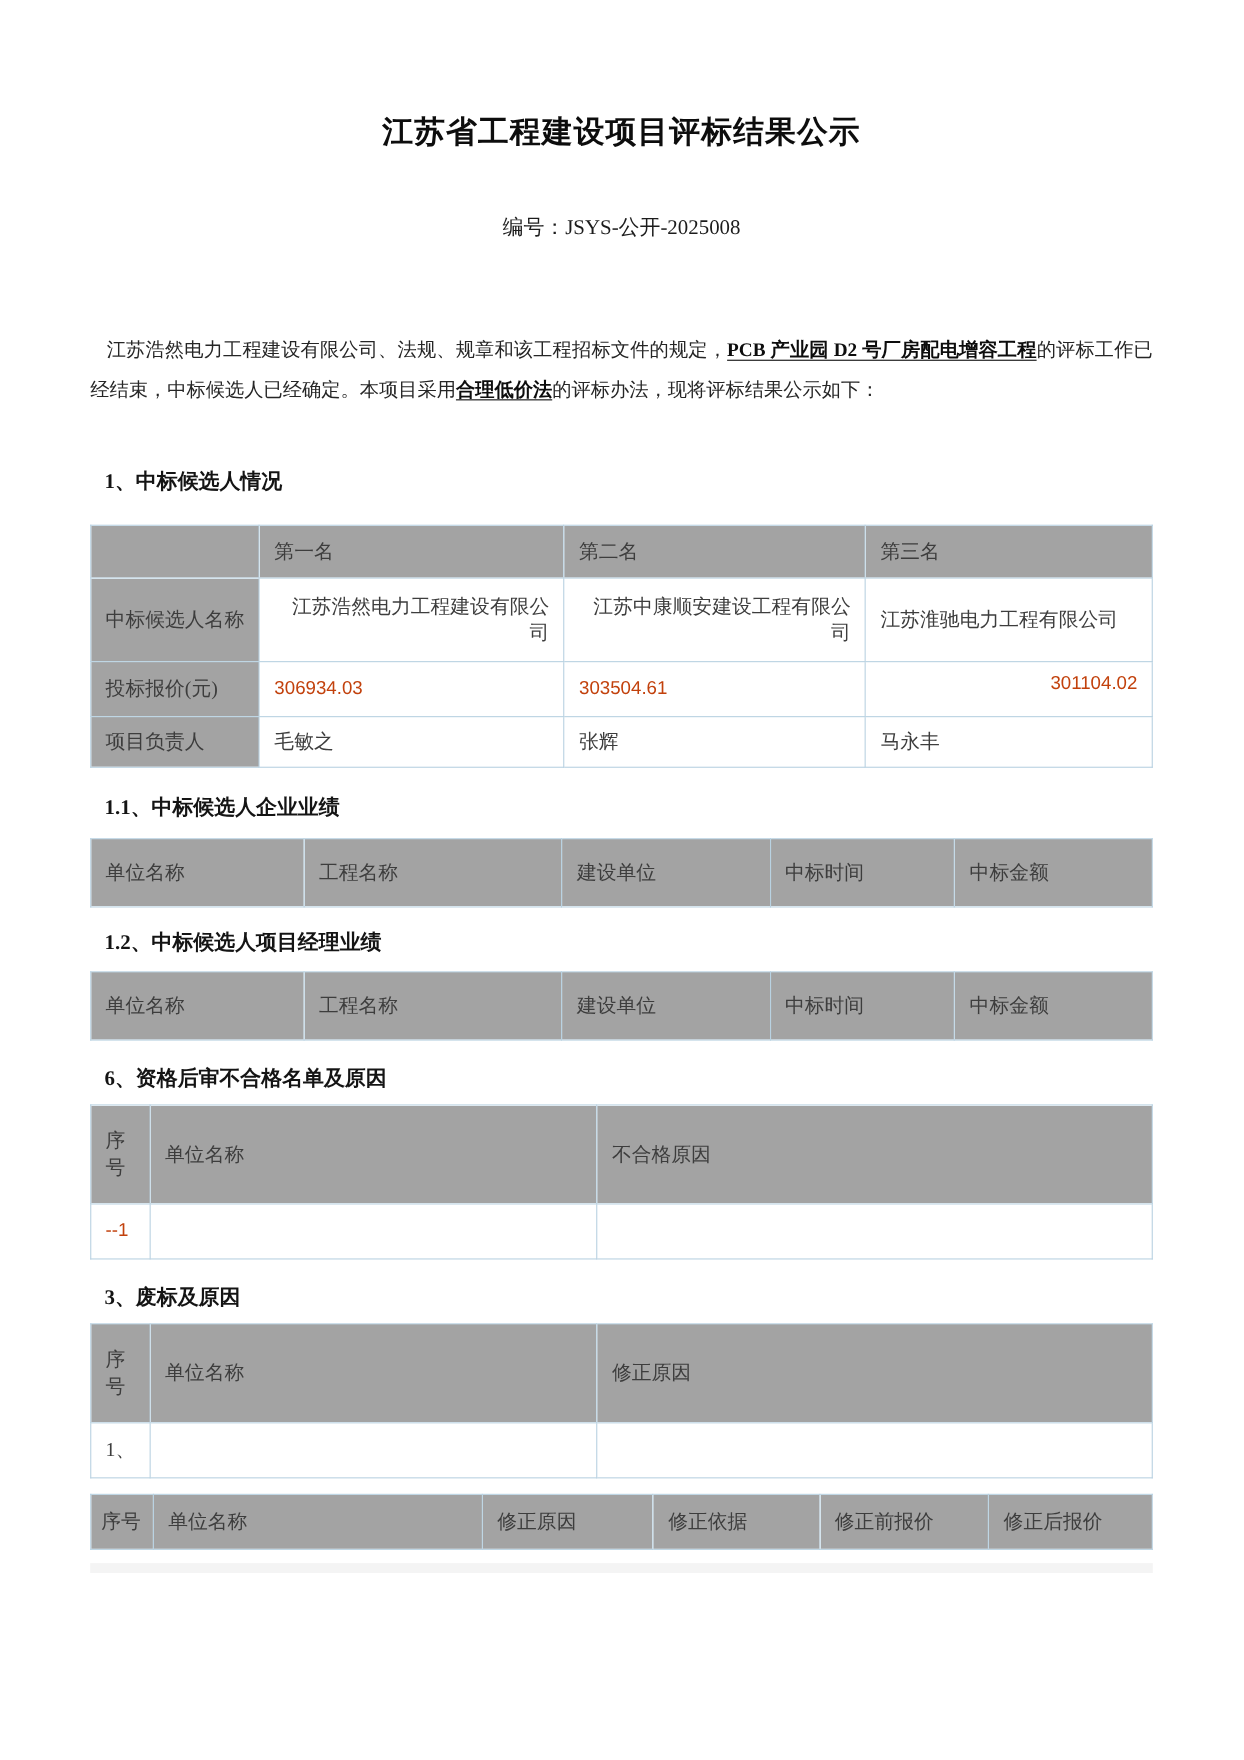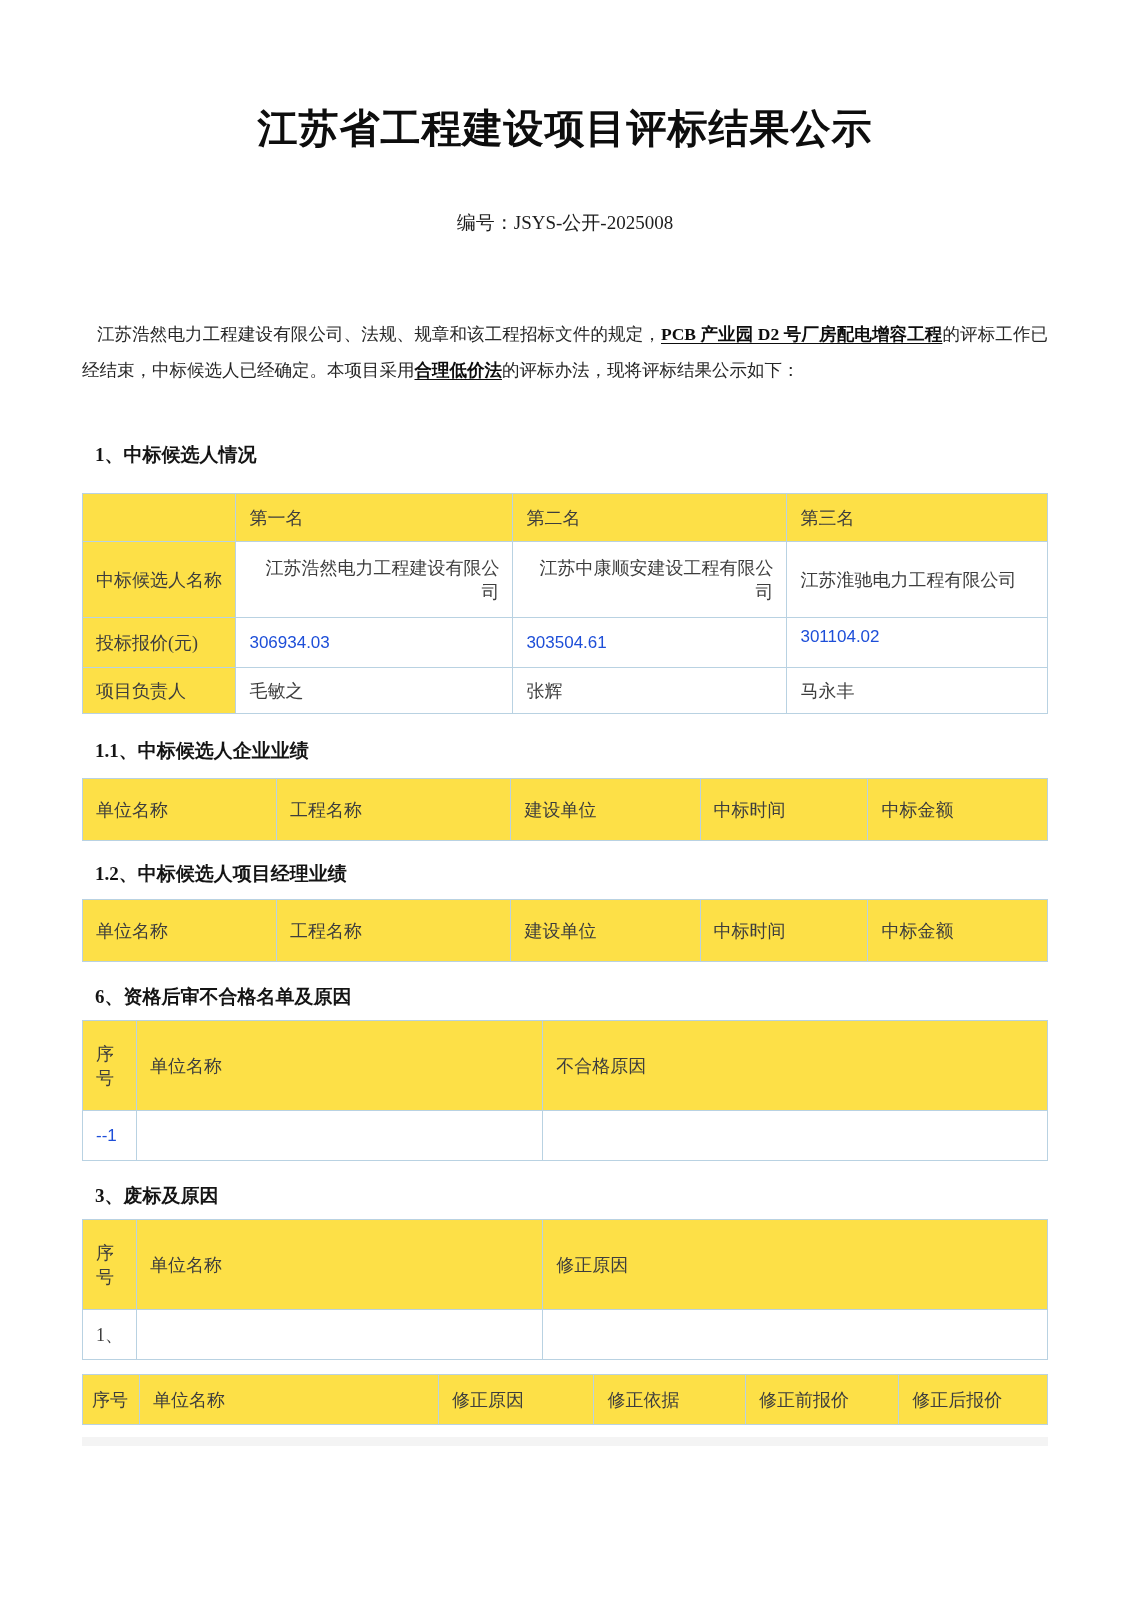--- a/index.html
+++ b/index.html
@@ -17,21 +17,21 @@
   .page {
     box-sizing: border-box;
     width: 1131px;
     height: 1600px;
     padding: 102px 83px 0 82px;
   }
   .content { width: 966px; }
 
   h1.doc-title {
     margin: 0;
-    font-size: 40px;
+    font-size: 28px;
     line-height: 1.35;
     font-weight: 700;
     text-align: center;
     color: #0d0d0d;
     letter-spacing: 1px;
   }
   .doc-number {
     margin-top: 54px;
     text-align: center;
     font-size: 19px;
@@ -75,39 +75,39 @@
   td, th {
     border: 1.5px solid #b9d2e2;
     font-size: 18px;
     font-weight: 400;
     color: #3d3d3d;
     text-align: left;
     vertical-align: middle;
     padding: 6px 13px;
     overflow: hidden;
   }
-  .hd { background: #fde047; }
+  .hd { background: #a3a3a3; }
   .num {
     font-family: "Liberation Sans", "DejaVu Sans", sans-serif;
     font-size: 17px;
-    color: #1d4ed8;
+    color: #c2410c;
   }
   .t-candidates { margin-top: 27px; }
   .t-perf-1     { margin-top: 16px; }
   .t-perf-2     { margin-top: 14px; }
   .t-disq       { margin-top: 12px; }
   .t-invalid    { margin-top: 12px; }
   .t-corr       { margin-top: 14px; }
 
   .t-candidates tr.r-head   { height: 48px; }
   .t-candidates tr.r-name   { height: 76px; }
   .t-candidates tr.r-price  { height: 50px; }
   .t-candidates tr.r-person { height: 46px; }
   .t-candidates td.center { text-align: right; }
-  .t-candidates td.top-align { vertical-align: top; padding-top: 9px; }
+  .t-candidates td.top-align { vertical-align: top; padding-top: 9px; text-align: right; }
 
   .t-perf-1 tr, .t-perf-2 tr { height: 62px; }
 
   .t-disq tr.r-head, .t-invalid tr.r-head { height: 90px; }
   .t-disq tr.r-data, .t-invalid tr.r-data { height: 50px; }
 
   .t-corr tr { height: 50px; }
   .t-corr td { padding-left: 9px; padding-right: 9px; }
   .t-corr td.wide { padding-left: 13px; }
 

